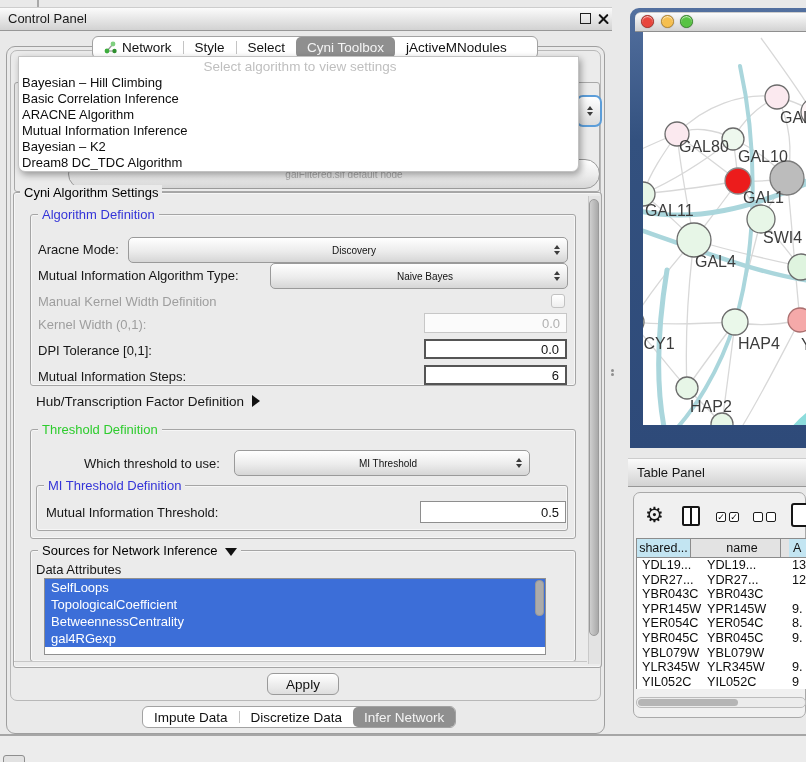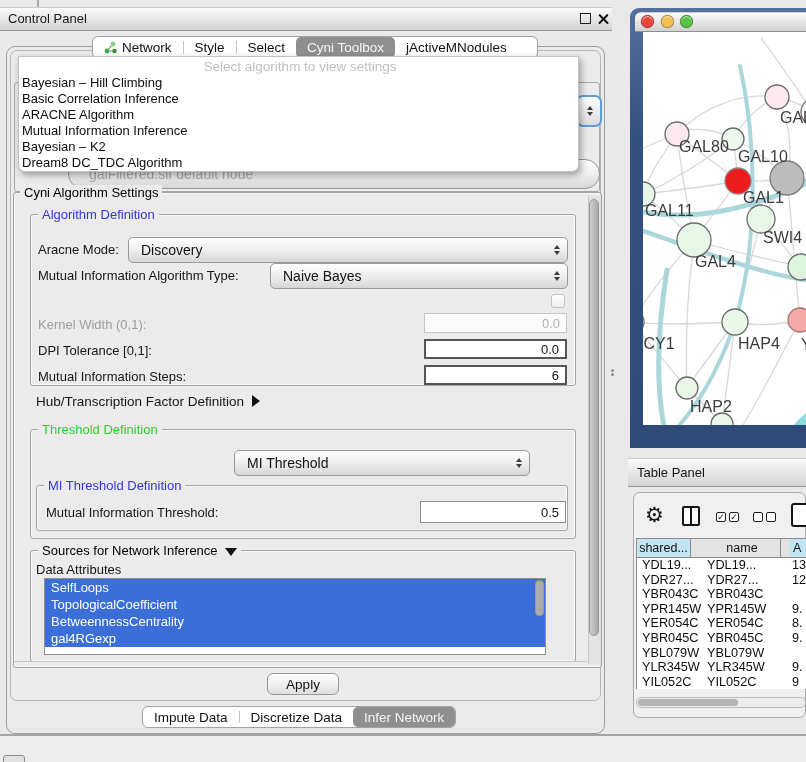--- a/index.html
+++ b/index.html
@@ -4,21 +4,21 @@
 <style>
   html,body{margin:0;padding:0;background:#e9e9e9;}
   *{box-sizing:border-box;font-family:"Liberation Sans","DejaVu Sans",sans-serif;}
   .screen{position:relative;width:806px;height:762px;overflow:hidden;background:#e9e9e9;}
   .abs{position:absolute;}
   .lbl{font-size:13px;color:#161616;white-space:nowrap;height:18px;line-height:18px;}
   .bold{font-weight:normal;}
   .dis{color:#9e9e9e;}
   .group{border:1px solid #a5a5a5;border-radius:3px;box-shadow:inset 0 0 0 1px rgba(255,255,255,.55);}
   .gtitle{position:absolute;font-size:13px;background:#ebebeb;padding:0 4px;height:16px;line-height:16px;white-space:nowrap;}
-  .combo{background:linear-gradient(#ffffff,#ececec 55%,#d6d6d6);border:1px solid #9a9a9a;border-radius:5px;font-size:14px;color:#111;display:flex;align-items:center;padding-left:12px;}
+  .combo{background:linear-gradient(#ffffff,#ececec 55%,#d6d6d6);border:1px solid #9a9a9a;border-radius:5px;font-size:10px;color:#111;display:flex;align-items:center;padding-left:12px;justify-content:center;}
   .spin{position:absolute;right:7px;top:50%;transform:translateY(-50%);display:flex;flex-direction:column;gap:2px;}
   .spin i{display:block;width:0;height:0;border-left:3.5px solid transparent;border-right:3.5px solid transparent;}
   .spin .u{border-bottom:4.5px solid #3c3c3c;}
   .spin .d{border-top:4.5px solid #3c3c3c;}
   .tfield{background:#fff;border:2px solid #555;font-size:13px;color:#111;display:flex;align-items:center;justify-content:flex-end;padding:0 6px;}
   .tfield.soft{border:1px solid #8e8e8e;}
   .tfield.off{background:#fbfbfb;border:1px solid #c7c7c7;color:#b0b0b0;}
   .titlebar{background:linear-gradient(#fbfbfb,#d2d2d2);border-top:1px solid #cdcdcd;border-bottom:1px solid #979797;}
   .tabstrip{background:#fff;border:1px solid #a2a2a2;border-radius:6px;display:flex;align-items:stretch;font-size:13.5px;color:#111;}
   .tabstrip .tab{display:flex;align-items:center;padding:0 11px;white-space:nowrap;}
@@ -124,20 +124,21 @@
 
   <div class="abs lbl bold" style="left:38px;top:267px;">Mutual Information Algorithm Type:</div>
   <div class="abs combo" style="left:270px;top:263px;width:298px;height:26px;">
     <span>Naive Bayes</span>
     <span class="spin">
         <i class="u"></i>
         <i class="d"></i>
       </span>
   </div>
 
+  <div class="abs lbl bold dis" style="left:38px;top:293px;">Manual Kernel Width Definition</div>
   <div class="abs" style="left:551px;top:294px;width:14px;height:14px;border:1px solid #c2c2c2;border-radius:3px;background:linear-gradient(#fff,#eee);"></div>
 
   <div class="abs lbl bold dis" style="left:38px;top:316px;">Kernel Width (0,1):</div>
   <div class="abs tfield off" style="left:424px;top:313px;width:143px;height:20px;">
     <span>0.0</span>
   </div>
 
   <div class="abs lbl bold" style="left:38px;top:342px;">DPI Tolerance [0,1]:</div>
   <div class="abs tfield" style="left:424px;top:339px;width:143px;height:20px;">
     <span>0.0</span>
@@ -148,20 +149,21 @@
     <span>6</span>
   </div>
 
   <div class="abs lbl" style="left:36px;top:393px;font-size:13.5px;">
     <span>Hub/Transcription Factor Definition</span><span class="tri-r"></span>
   </div>
 
   <div class="abs group" style="left:30px;top:429px;width:546px;height:110px;"></div>
   <div class="abs gtitle" style="left:38px;top:422px;color:#2ecc2e;">Threshold Definition</div>
 
+  <div class="abs lbl bold" style="left:84px;top:455px;">Which threshold to use:</div>
   <div class="abs combo" style="left:234px;top:450px;width:296px;height:26px;">
     <span>MI Threshold</span>
     <span class="spin">
         <i class="u"></i>
         <i class="d"></i>
       </span>
   </div>
 
   <div class="abs group" style="left:36px;top:485px;width:532px;height:46px;"></div>
   <div class="abs gtitle" style="left:44px;top:478px;color:#3434d8;">MI Threshold Definition</div>

